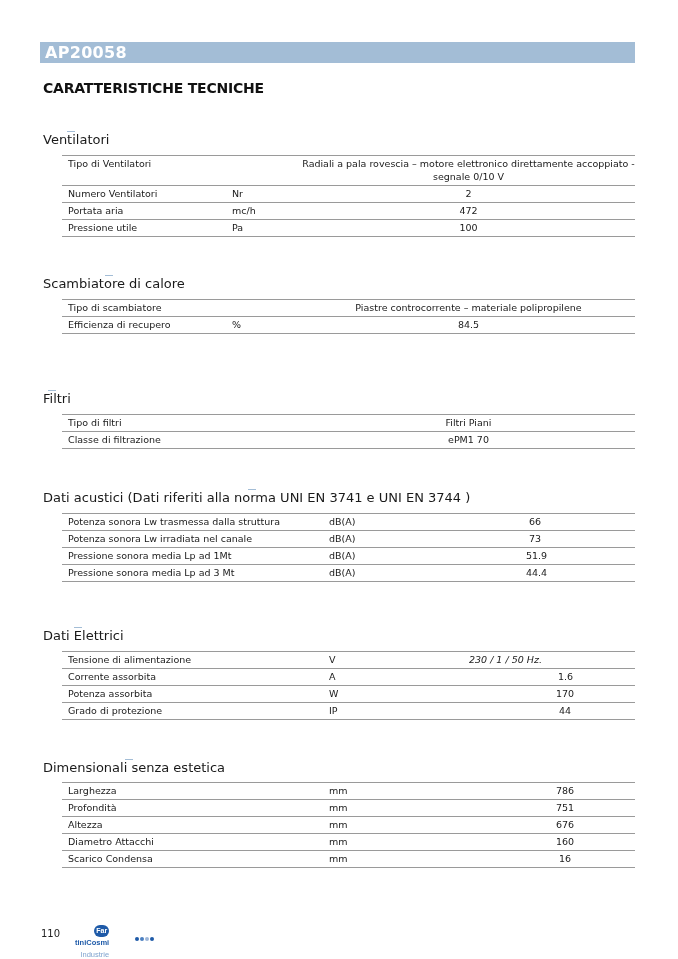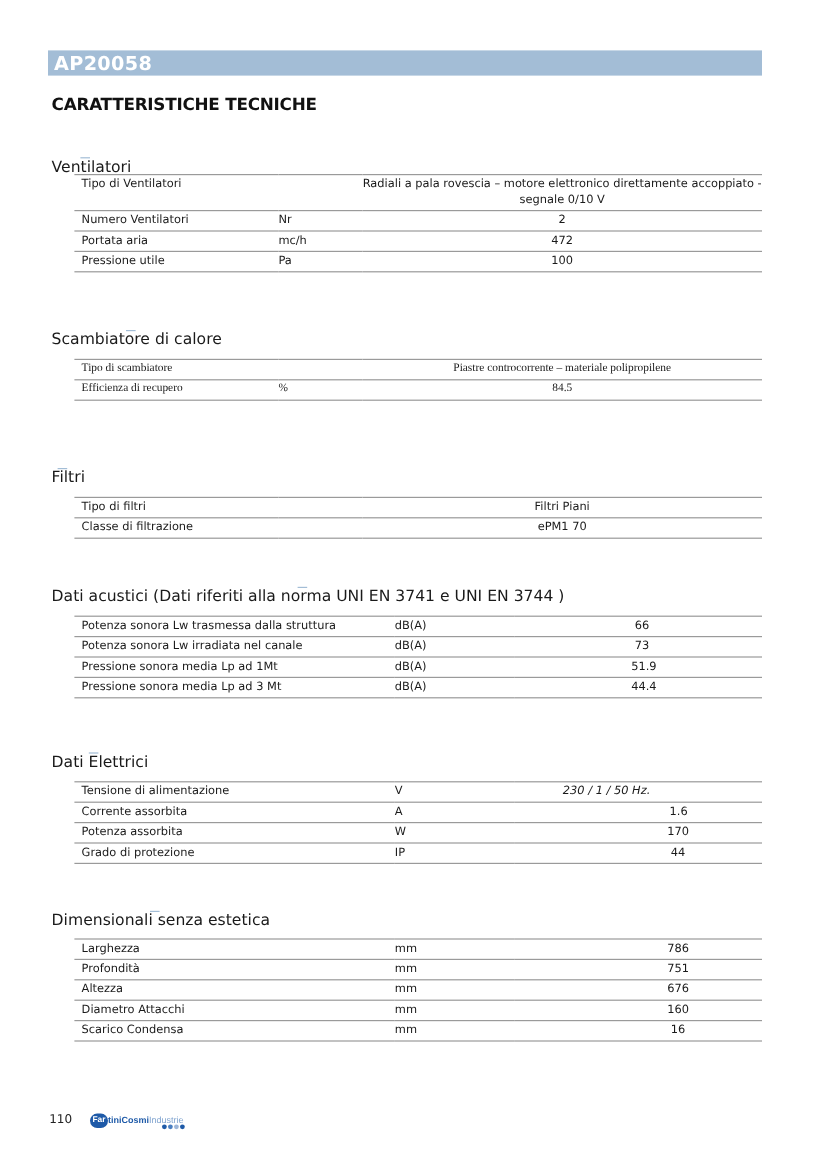--- a/index.html
+++ b/index.html
@@ -38,21 +38,21 @@
   }
   table.spec tr { border-bottom: 1px solid #9a9a9a; }
   table.spec tr:first-child { border-top: 1px solid #9a9a9a; }
   table.spec td { padding: 1px 0 1px 0; height: 14px; vertical-align: top; line-height: 13px; }
   td.lbl { padding-left: 6px !important; }
   td.val { text-align: center; }
   .footer-page {
     position: absolute; left: 41px; top: 928px; font-size: 10px; color: #222;
     font-family: "DejaVu Sans", sans-serif;
   }
-  .logo { position: absolute; left: 75px; top: 925px; height: 18px; display: flex; align-items: center; }
+  .logo { position: absolute; left: 75px; top: 925px; height: 18px; display: flex; align-items: flex-end; flex-direction: column; }
   .logo-badge {
     height: 12px; padding: 0 2px; border-radius: 6px; background: #1e5aa8;
     color: #fff; font-size: 7px; font-weight: bold; line-height: 12px;
     font-family: "Liberation Sans", sans-serif;
   }
   .logo-text1 { font-size: 7.5px; font-weight: bold; color: #1e5aa8; line-height: 12px; font-family: "Liberation Sans", sans-serif; }
   .logo-text2 { font-size: 7.5px; color: #7fa3cf; line-height: 12px; font-family: "Liberation Sans", sans-serif; }
   .logo-dots { position: absolute; left: 60px; top: 12px; display: flex; gap: 1px; }
   .logo-dots i { width: 4px; height: 4px; border-radius: 50%; display: inline-block; }
 </style>
@@ -62,21 +62,21 @@
 <div class="header-bar">
   <span>AP20058</span>
 </div>
 <div class="page-title">CARATTERISTICHE TECNICHE</div>
 
 <div class="section" style="top:131px;">
   <div class="section-head">
     <span class="bullet"></span>
     <span class="section-title">Ventilatori</span>
   </div>
-  <table class="spec" style="top:14px;">
+  <table class="spec" style="top:24px;">
     <colgroup>
         <col style="width:170px">
         <col style="width:70px">
         <col>
       </colgroup>
     <tbody>
         <tr>
       <td class="lbl">Tipo di Ventilatori</td>
       <td></td>
       <td class="val" style="height:27px;">
@@ -101,21 +101,21 @@
     </tr>
   </tbody>
     </table>
 </div>
 
 <div class="section" style="top:275px;">
   <div class="section-head">
     <span class="bullet"></span>
     <span class="section-title">Scambiatore di calore</span>
   </div>
-  <table class="spec" style="top:24px;font-family:Liberation Serif, serif;">
+  <table class="spec" style="top:24px;">
     <colgroup>
         <col style="width:170px">
         <col style="width:70px">
         <col>
       </colgroup>
     <tbody>
         <tr>
       <td class="lbl">Tipo di scambiatore</td>
       <td></td>
       <td class="val">Piastre controcorrente – materiale polipropilene</td>

